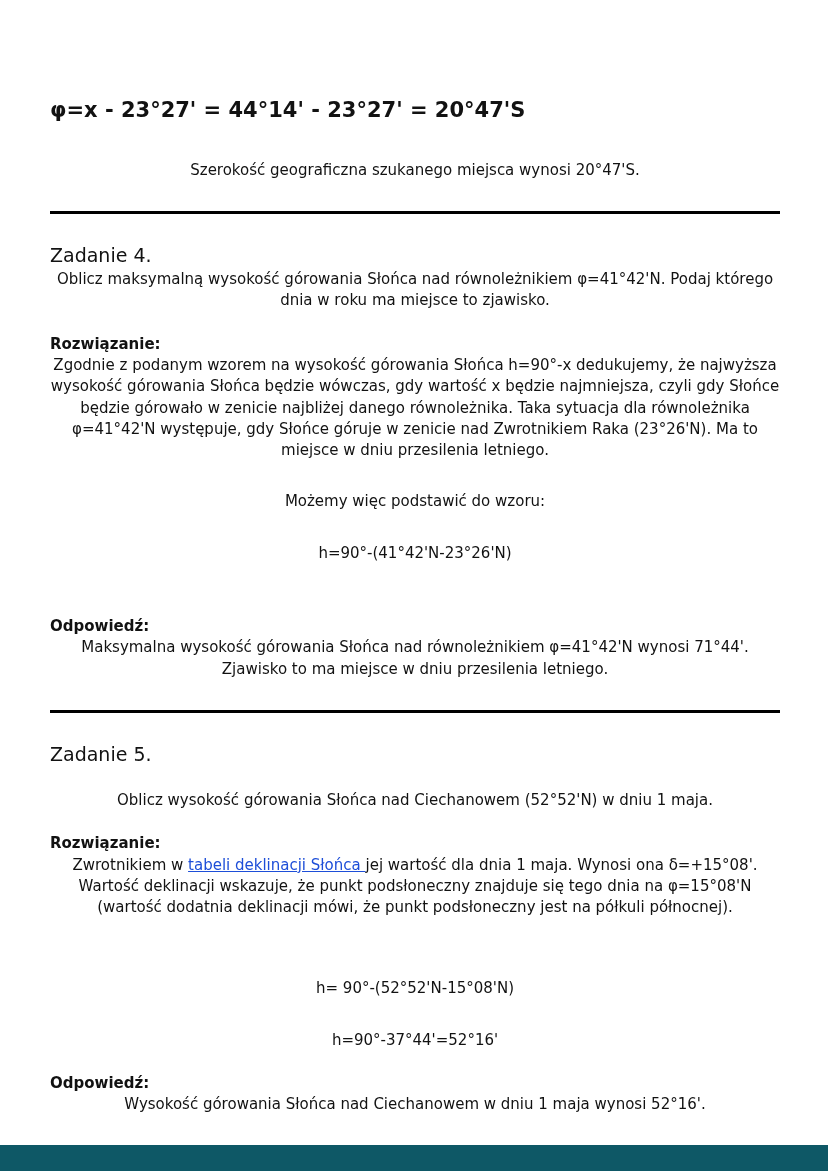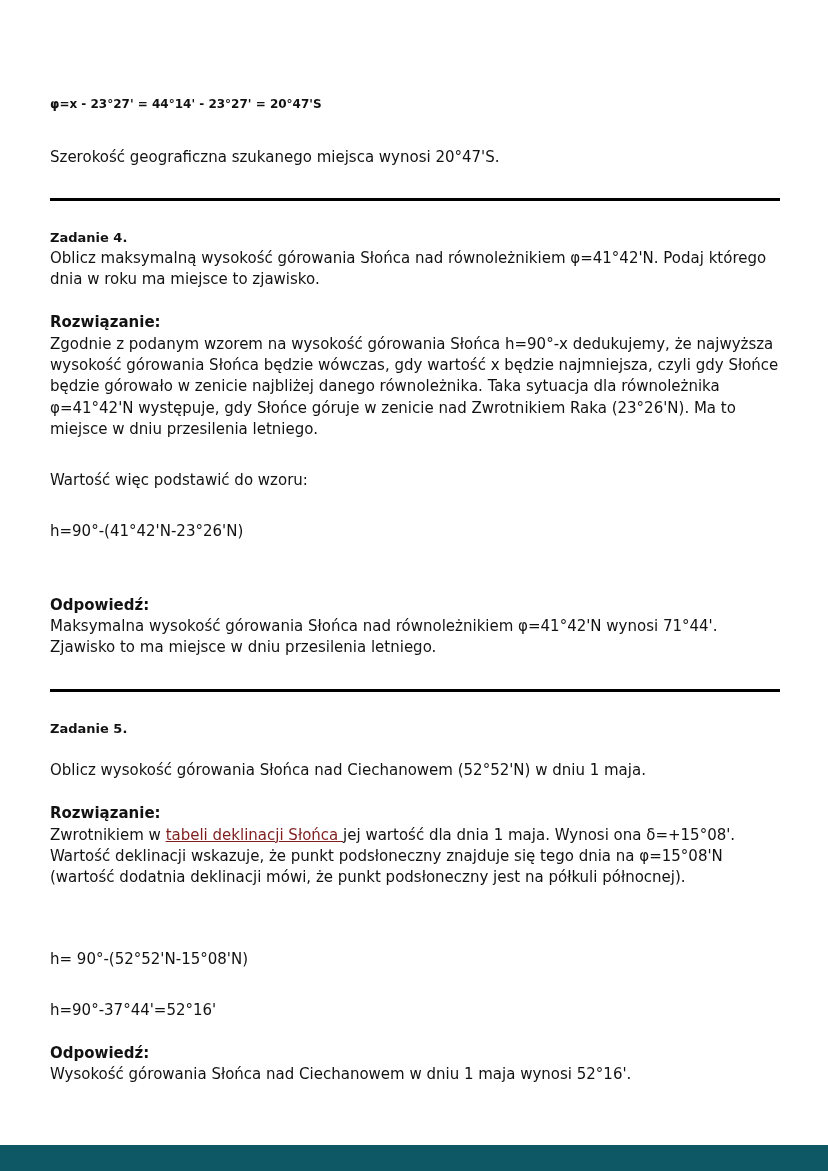--- a/index.html
+++ b/index.html
@@ -13,42 +13,42 @@
     font-size: 15px;
     line-height: 1.42;
     color: #121212;
   }
   .page {
     padding: 96px 48px 0 50px;
     width: 828px;
   }
   .formula-top {
     font-weight: bold;
-    font-size: 12px;
+    font-size: 21px;
     margin-bottom: 34px;
   }
   .heading {
     font-weight: bold;
     margin-top: 0;
   }
-  .para { margin-bottom: 0; }
+  .para { margin-bottom: 0; text-align: center; }
   .block { margin-bottom: 22px; }
   .rule {
     border: none;
     border-top: 3px solid #000000;
     margin: 30px 0 28px 0;
   }
   .task-heading {
-    font-weight: bold;
-    font-size: 13px;
+    font-weight: normal;
+    font-size: 19px;
   }
   .spacer-sm { height: 22px; }
   .spacer-md { height: 30px; }
   .doc-link {
-    color: #7f1d1d;
+    color: #1d4ed8;
     text-decoration: underline;
     cursor: pointer;
   }
   .footer-bar {
     position: absolute;
     left: 0;
     bottom: 0;
     width: 828px;
     height: 26px;
   }
@@ -66,21 +66,21 @@
 
   <hr class="rule">
 
   <div>
     <div class="task-heading">Zadanie 4.</div>
     <div class="para">Oblicz maksymalną wysokość górowania Słońca nad równoleżnikiem φ=41°42'N. Podaj którego dnia w roku ma miejsce to zjawisko.</div>
     <div class="spacer-sm"></div>
     <div class="heading">Rozwiązanie:</div>
     <div class="para">Zgodnie z podanym wzorem na wysokość górowania Słońca h=90°-x dedukujemy, że najwyższa wysokość górowania Słońca będzie wówczas, gdy wartość x będzie najmniejsza, czyli gdy Słońce będzie górowało w zenicie najbliżej danego równoleżnika. Taka sytuacja dla równoleżnika φ=41°42'N występuje, gdy Słońce góruje w zenicie nad Zwrotnikiem Raka (23°26'N). Ma to miejsce w dniu przesilenia letniego.</div>
     <div class="spacer-md"></div>
-    <div class="para">Wartość więc podstawić do wzoru:</div>
+    <div class="para">Możemy więc podstawić do wzoru:</div>
     <div class="spacer-md"></div>
     <div class="para">h=90°-(41°42'N-23°26'N)</div>
     <div class="spacer-md"></div>
     <div class="spacer-sm"></div>
     <div class="heading">Odpowiedź:</div>
     <div class="para">Maksymalna wysokość górowania Słońca nad równoleżnikiem φ=41°42'N wynosi 71°44'. Zjawisko to ma miejsce w dniu przesilenia letniego.</div>
   </div>
 
   <hr class="rule">
 

